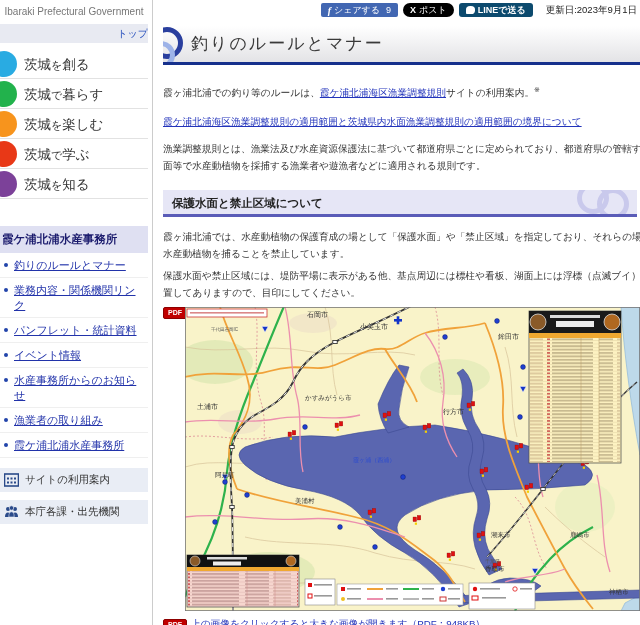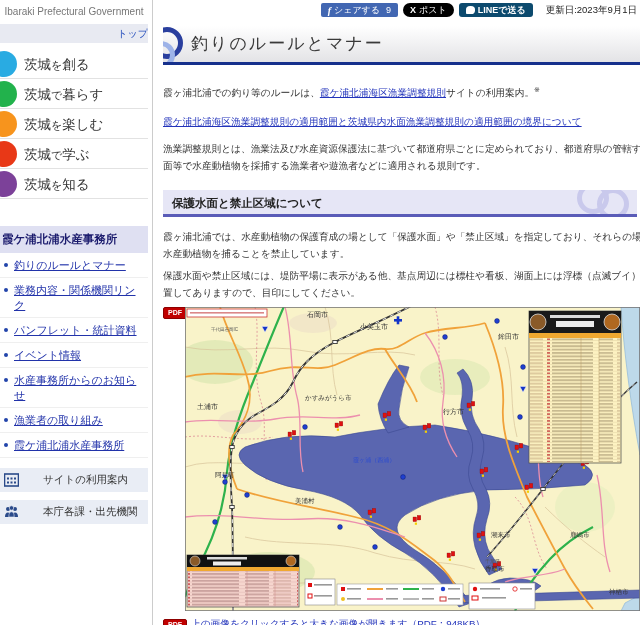--- a/index.html
+++ b/index.html
@@ -18,21 +18,21 @@
   ul.gmenu li .t2{font-size:11px;color:#333;}
   .office-title{margin-top:27px;background:#dfe0f2;color:#1c1c6e;font-weight:bold;
     font-size:11.5px;padding:6px 2px;}
   ul.olinks{list-style:none;margin:0;padding:0;}
   ul.olinks li{position:relative;padding:4.5px 2px 4.5px 14px;border-bottom:1px solid #efefef;
     font-size:11px;line-height:15px;}
   ul.olinks li::before{content:"";position:absolute;left:4px;top:10px;width:4px;height:4px;
     border-radius:50%;background:#2244aa;}
   ul.olinks li a{color:#2233aa;text-decoration:underline;}
   .util{margin-top:10px;}
-  .util .ubox{display:flex;align-items:flex-start;gap:24px;background:#e9edf5;padding:5px 4px;
+  .util .ubox{display:flex;align-items:flex-start;gap:6px;background:#e9edf5;padding:5px 4px;
     margin-bottom:8px;font-size:10.5px;color:#333;}
   .util .uicon{flex:0 0 auto;width:15px;height:14px;}
   .v-divider{position:absolute;left:152px;top:0;width:1px;height:625px;background:#ccc;}
   
   .main{position:absolute;left:163px;top:0;width:477px;}
   .share-row{display:flex;justify-content:flex-end;align-items:center;gap:5px;
     padding:3px 2px 2px 0;width:474px;}
   .btn{display:inline-flex;align-items:center;gap:3px;font-size:9px;color:#fff;
     height:14px;padding:0 7px;white-space:nowrap;}
   .btn.fb{background:#4267b2;border-radius:2px;}

